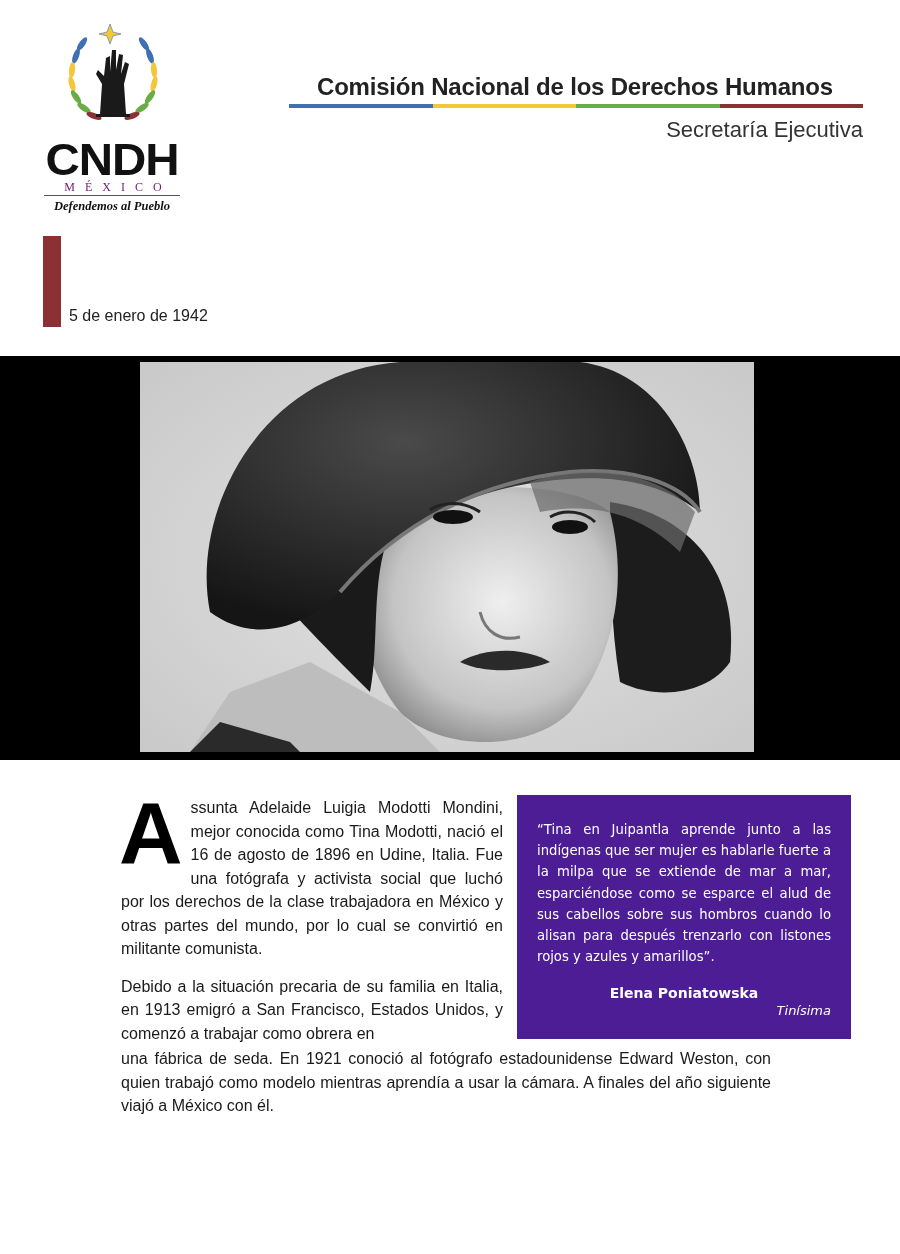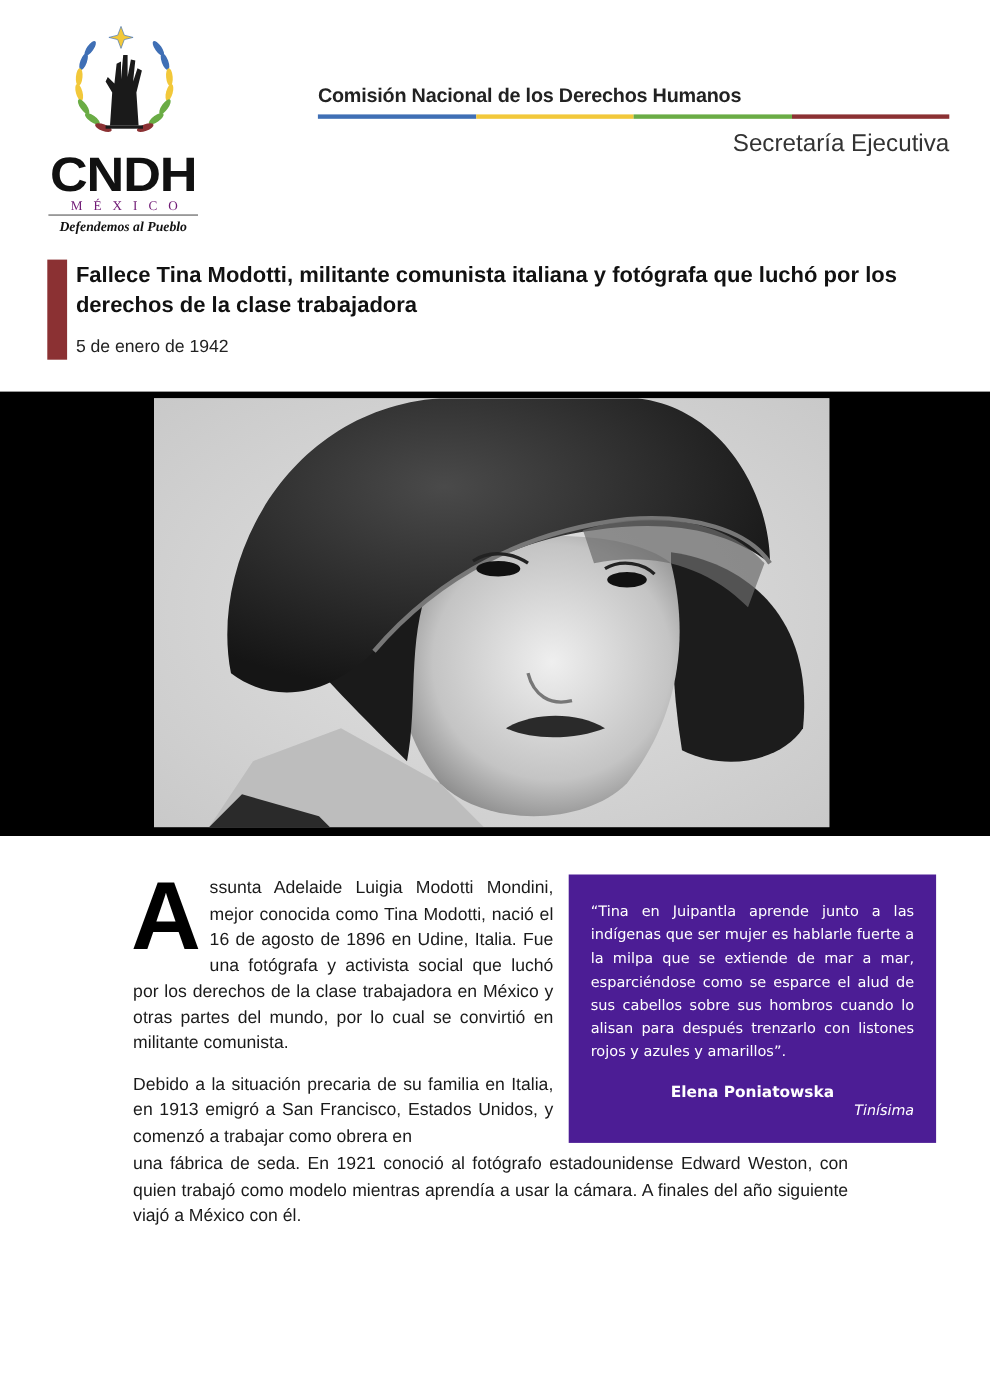--- a/index.html
+++ b/index.html
@@ -8,21 +8,21 @@
     
     .logo { position: absolute; left: 40px; top: 22px; width: 145px; height: 178px; }
     .logo svg { position: absolute; left: 18px; top: 0; }
     .logo-cndh { position: absolute; left: 2px; top: 116px; width: 140px; text-align: center; font-family: "Liberation Sans", sans-serif; font-weight: bold; font-size: 44px; letter-spacing: -1px; color: #111; line-height: 44px; transform: scaleX(1.08); }
     .logo-mexico { position: absolute; left: 4px; top: 158px; width: 138px; text-align: center; font-family: Liberation Serif, serif; font-size: 12px; letter-spacing: 10px; color: #701a75; line-height: 14px; padding-left: 10px; box-sizing: border-box; }
     .logo-line { position: absolute; left: 4px; top: 173px; width: 136px; height: 1px; background: #555; }
     .logo-slogan { position: absolute; left: 2px; top: 160px; width: 140px; text-align: center; font-family: "Liberation Serif", serif; font-style: italic; font-weight: bold; font-size: 12.5px; color: #111; margin-top: 17px; }
 
     
     .org { position: absolute; left: 289px; top: 73px; width: 574px; }
-    .org-name { font-family: "Liberation Sans", sans-serif; font-weight: bold; font-size: 18px; color: #222; white-space: nowrap; letter-spacing: -0.2px; line-height: 28px; }
+    .org-name { font-family: "Liberation Sans", sans-serif; font-weight: bold; font-size: 24px; color: #222; white-space: nowrap; letter-spacing: -0.2px; line-height: 28px; margin-left: 28px; }
     .org-bar { display: flex; height: 4px; margin-top: 3px; }
     .org-bar span { flex: 1; }
     .org-sub { text-align: right; font-family: "Liberation Sans", sans-serif; font-size: 22px; color: #333; margin-top: 9px; line-height: 26px; }
 
     
     .title-block { position: absolute; left: 43px; top: 236px; width: 800px; height: 91px; }
     .title-accent { position: absolute; left: 0; top: 0; width: 18px; height: 91px; }
     .title-text { position: absolute; left: 26px; top: 0; width: 770px; font-family: "Liberation Sans", sans-serif; font-weight: bold; font-size: 20px; line-height: 28px; color: #111; }
     .date-text { position: absolute; left: 26px; top: 71px; font-family: "Liberation Sans", sans-serif; font-size: 16px; color: #222; }
 
@@ -89,21 +89,20 @@
     <span style="background:#3f6fb5"></span>
     <span style="background:#f2c83a"></span>
     <span style="background:#6aac45"></span>
     <span style="background:#8b3133"></span>
   </div>
   <div class="org-sub">Secretaría Ejecutiva</div>
 </div>
 
 <div class="title-block">
   <div class="title-accent" style="background:#8b3133"></div>
-  <div class="title-text">Fallece Tina Modotti, militante comunista italiana y fotógrafa que luchó por los derechos de la clase trabajadora</div>
   <div class="date-text">5 de enero de 1942</div>
 </div>
 
 <div class="photo-band">
   <div class="photo" title="Retrato en blanco y negro de Tina Modotti con sombrero">
     <svg width="614" height="390" viewBox="0 0 614 390">
       <defs>
         <radialGradient id="bg" cx="50%" cy="50%" r="70%">
           <stop offset="0%" stop-color="#e2e2e2"></stop>
           <stop offset="100%" stop-color="#c9c9c9"></stop>

